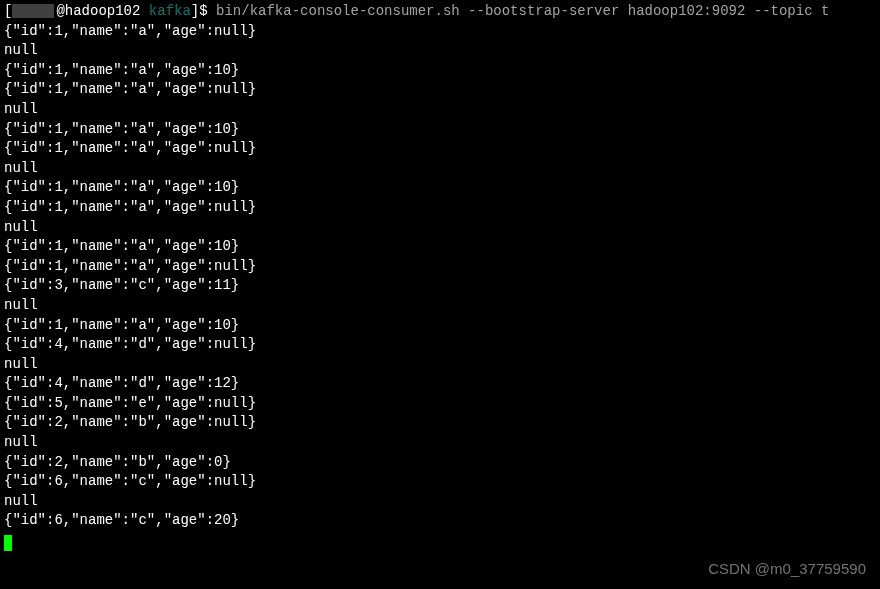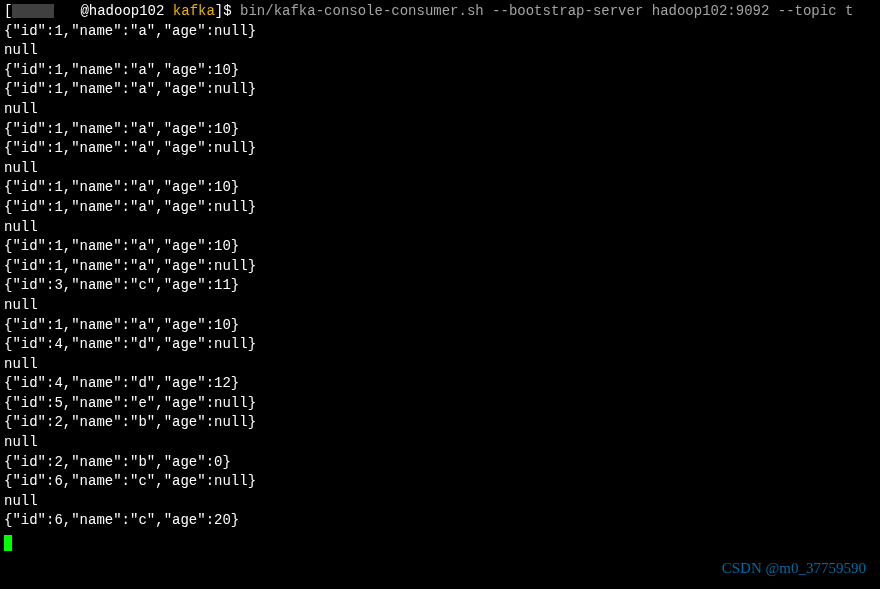--- a/index.html
+++ b/index.html
@@ -29,24 +29,23 @@
       width: 42px;
       height: 14px;
       vertical-align: middle;
       margin-right: 2px;
     }
     .prompt-bracket {
       color: #ffffff;
     }
     .prompt-host {
       color: #ffffff;
-      margin-left: 24px;
     }
     .prompt-path {
-      color: #eab308;
+      color: #0f766e;
     }
     .prompt-dollar {
       color: #ffffff;
     }
     .command {
       color: #a3a3a3;
     }
     .output {
       color: #ffffff;
     }
@@ -54,23 +53,23 @@
       display: inline-block;
       width: 8px;
       height: 16px;
       background-color: #00ff00;
       vertical-align: bottom;
     }
     .watermark {
       position: absolute;
       bottom: 10px;
       right: 14px;
-      color: #0369a1;
+      color: #737373;
       font-size: 15px;
-      font-family: Liberation Serif, serif;
+      font-family: Liberation Sans, sans-serif;
     }
   </style>
 </head>
 <body>
 
 <div class="terminal-line">
   <span class="prompt-bracket">[</span><span class="redacted"></span><span class="prompt-host">@hadoop102</span>
   <span class="prompt-path">kafka</span><span class="prompt-bracket">]</span><span class="prompt-dollar">$</span>
   <span class="command">bin/kafka-console-consumer.sh --bootstrap-server hadoop102:9092 --topic t</span>
 </div>

